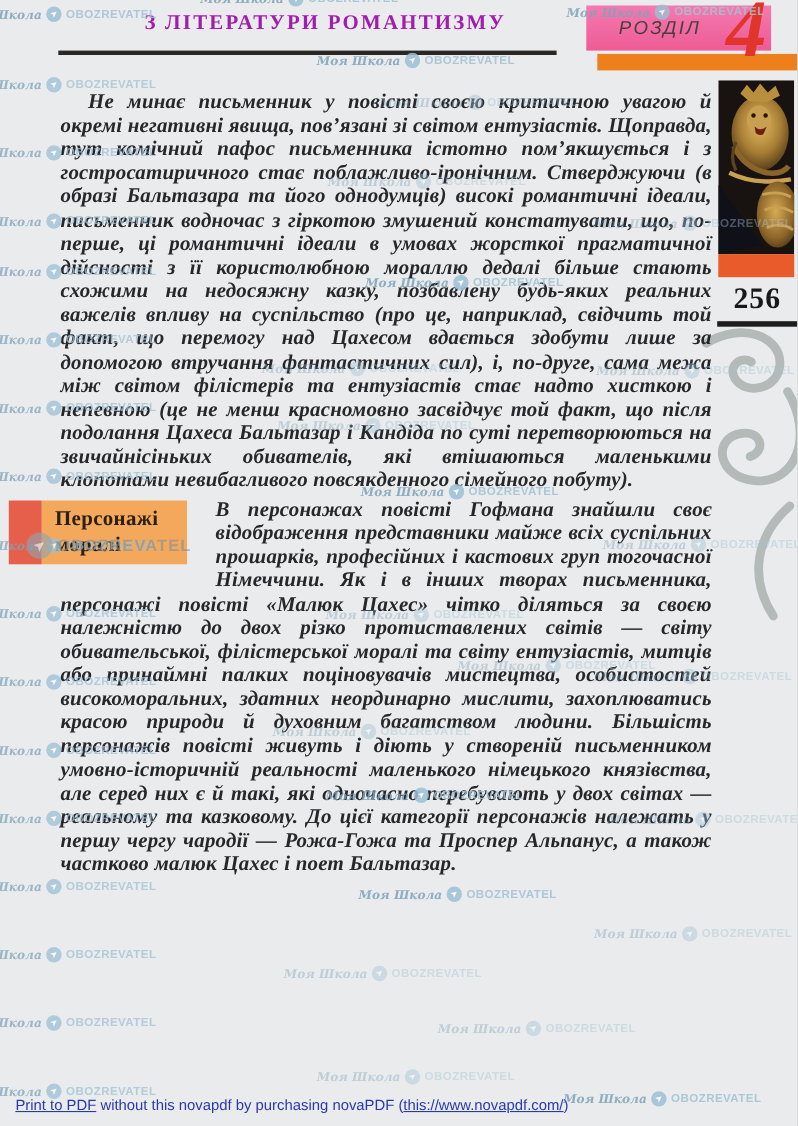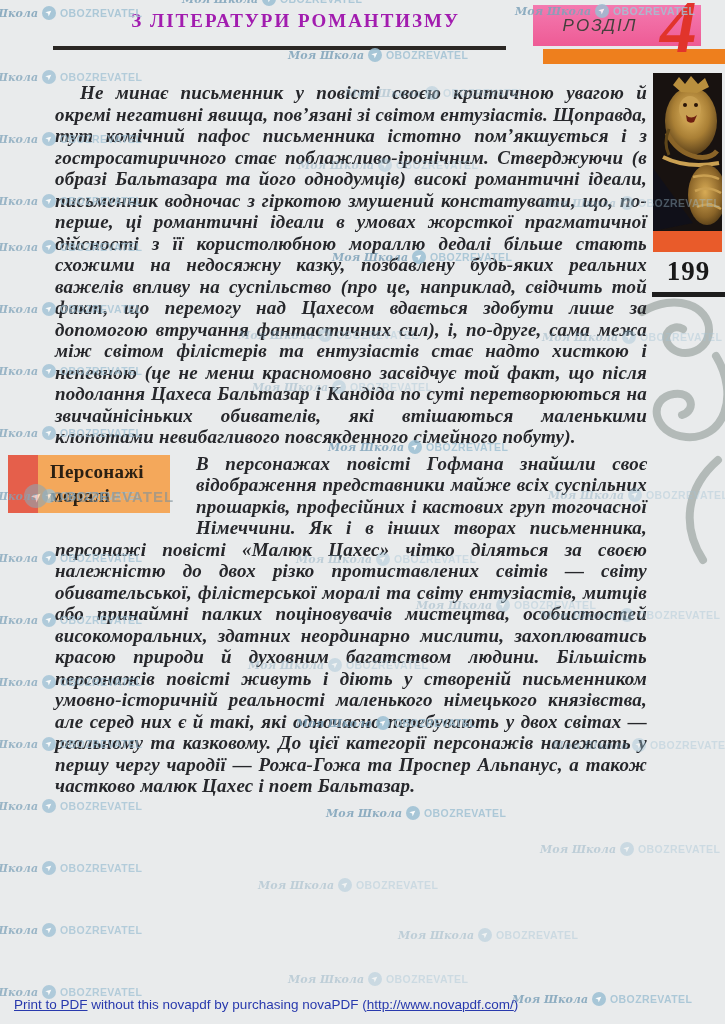--- a/index.html
+++ b/index.html
@@ -123,21 +123,21 @@
       <circle cx="43" cy="32" r="2" fill="#2a1508"></circle>
       <path d="M33 42 Q38 47 44 42 L41 49 Q37 51 34 48 Z" fill="#6e1f10"></path>
       <path d="M14 60 Q24 80 44 84 Q58 86 64 78" stroke="#8a6428" stroke-width="5" fill="none"></path>
       <path d="M10 84 Q34 96 66 90" stroke="#caa052" stroke-width="4" fill="none"></path>
       <ellipse cx="54" cy="122" rx="19" ry="30" fill="url(#gold2)"></ellipse>
       <path d="M40 104 Q54 100 66 106 M42 118 Q55 112 68 120 M44 134 Q56 128 68 136" stroke="#caa052" stroke-width="2.5" fill="none"></path>
       <path d="M16 56 Q10 70 16 82" stroke="#5e4519" stroke-width="3" fill="none"></path>
     </svg>
   </div>
   <div class="lion-bar"></div>
-  <div class="page-number">199</div>
+  <div class="page-number">256</div>
   <div class="page-number-rule"></div>
   <div class="swirl">
     <svg width="95" height="268" viewBox="0 0 95 268" xmlns="http://www.w3.org/2000/svg">
       <g stroke="#b3bab8" stroke-width="8" fill="none" stroke-linecap="round">
         <path d="M 12 14 C 45 -6, 80 8, 79 33 C 78 56, 48 62, 38 46 C 32 36, 42 25, 53 31"></path>
         <path d="M 86 58 C 110 98, 94 142, 56 139 C 22 136, 17 100, 44 96 C 62 93, 67 112, 52 117"></path>
         <path d="M 88 162 C 58 188, 50 226, 73 262"></path>
       </g>
     </svg>
   </div>
@@ -448,15 +448,15 @@
       </div>
       <div class="wm full" style="left: 512px; top: 992px;">
         <span class="wm-script">Моя Школа</span>
         <span class="wm-circle">
           <span>➤</span>
         </span>
         <span class="wm-brand">OBOZREVATEL</span>
       </div>
     </div>
 
-  <div class="print-footer"><a>Print to PDF</a><span> without this novapdf by purchasing novaPDF (</span><a>http://www.novapdf.com/</a><span>)</span></div>
+  <div class="print-footer"><a>Print to PDF</a><span> without this novapdf by purchasing novaPDF (</span><a>this://www.novapdf.com/</a><span>)</span></div>
 
 </div>
 
 </body></html>

